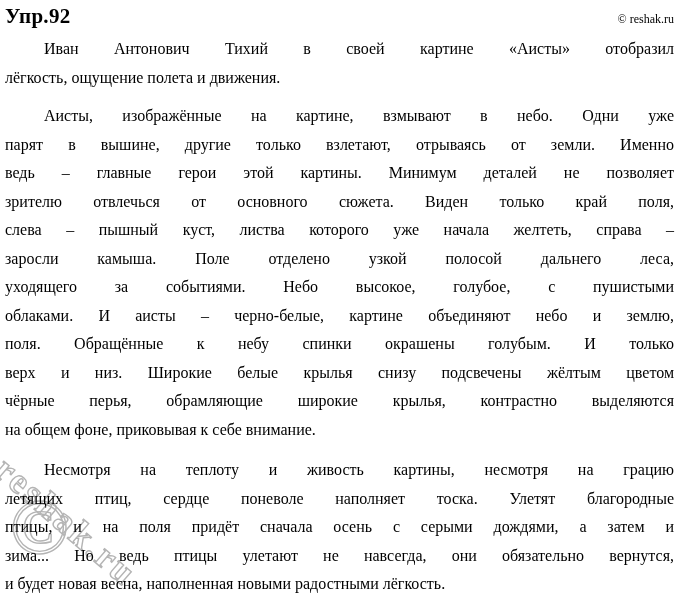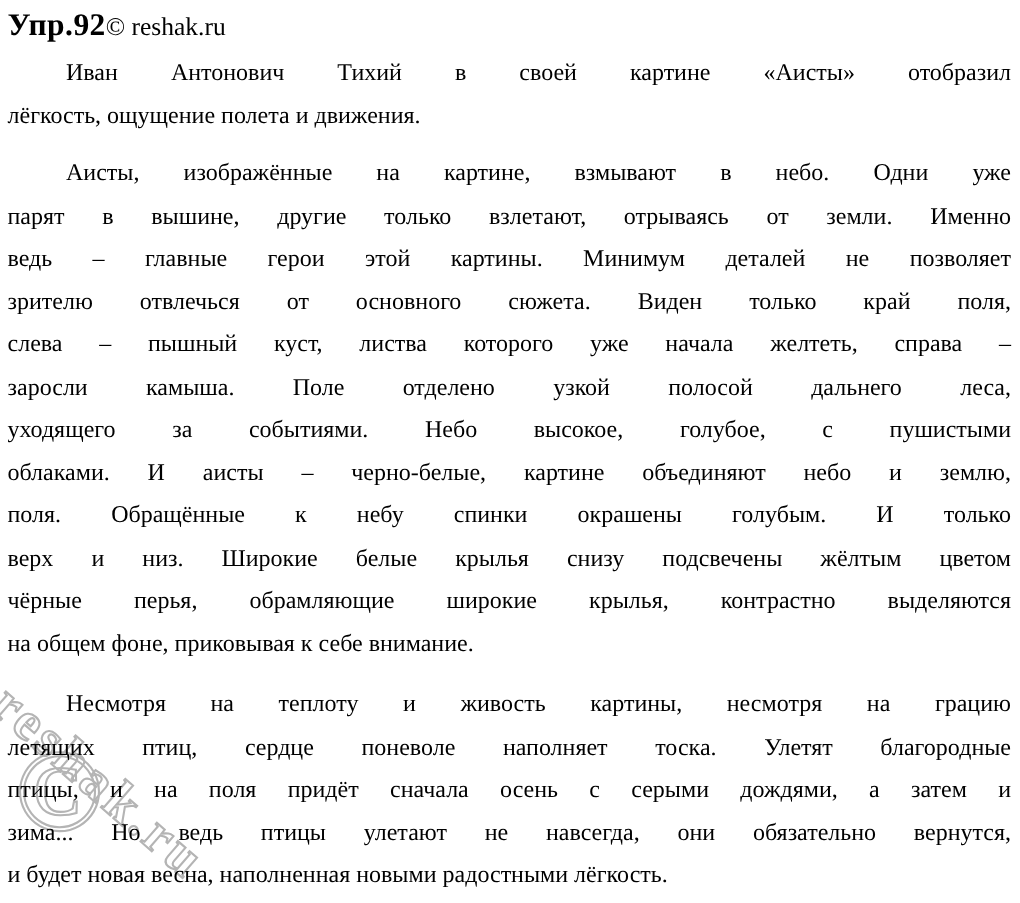--- a/index.html
+++ b/index.html
@@ -13,32 +13,32 @@
     height: 602px;
     overflow: hidden;
     background: #ffffff;
     font-family: "Liberation Serif", "DejaVu Serif", serif;
     color: #000000;
     box-sizing: border-box;
     padding: 4px 6px 0 5px;
   }
   .page-header {
     display: flex;
-    justify-content: flex-start;
+    justify-content: space-between;
     align-items: baseline;
     height: 25px;
     line-height: 25px;
   }
   .exercise-number {
     font-size: 21px;
     font-weight: bold;
     letter-spacing: 0.3px;
   }
   .copyright-label {
-    font-size: 17px;
+    font-size: 12px;
     font-weight: normal;
   }
   .doc-body {
     position: relative;
     z-index: 2;
   }
   .para {
     margin: 10px 0 0 0;
     font-size: 16px;
     line-height: 28.5px;

